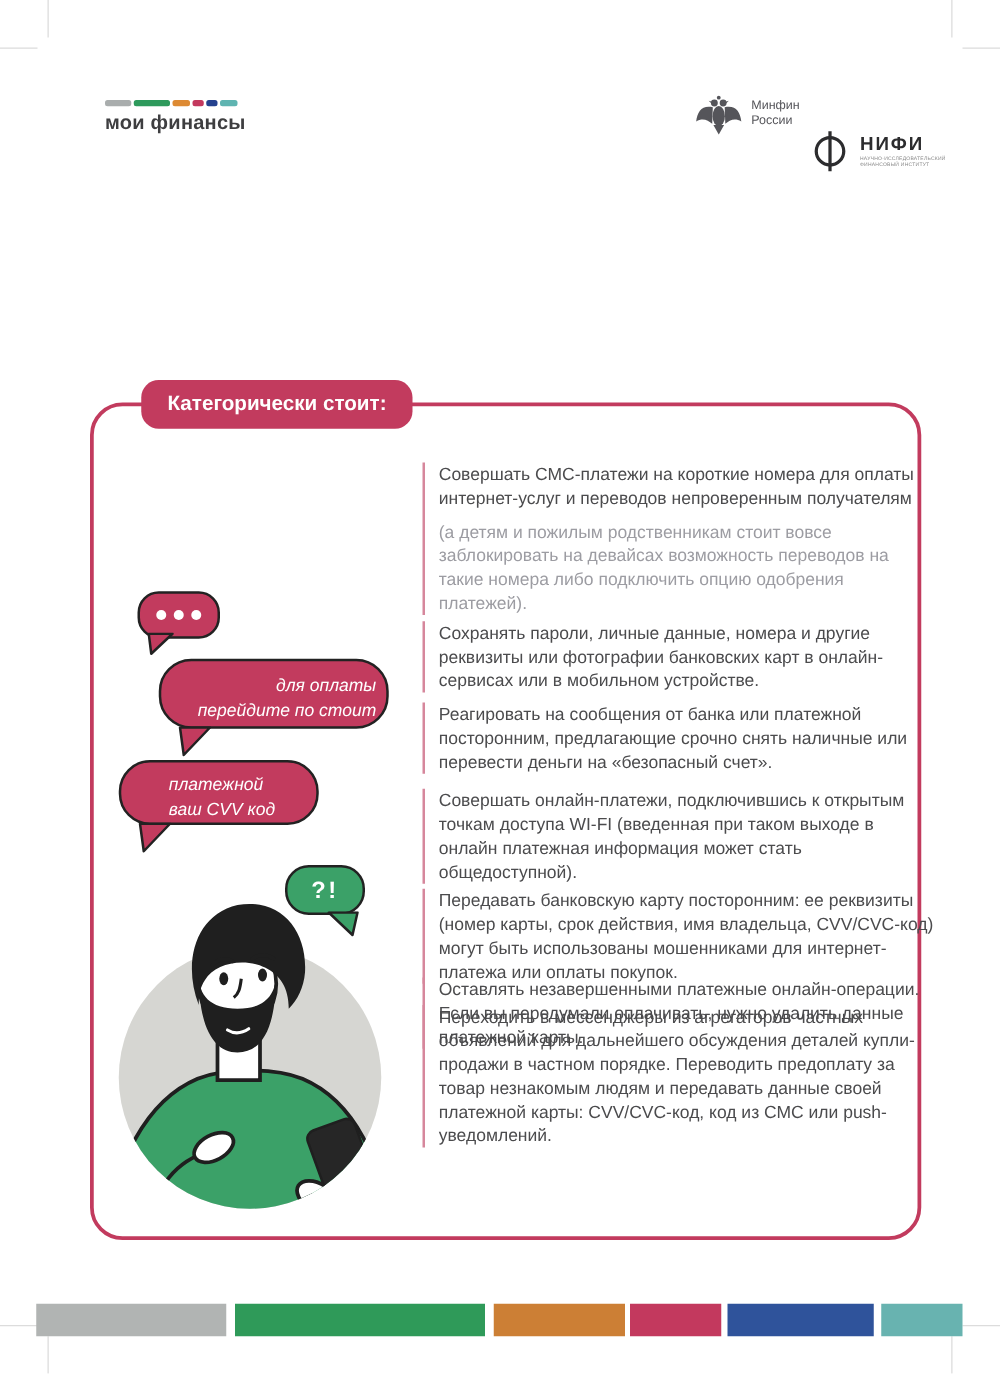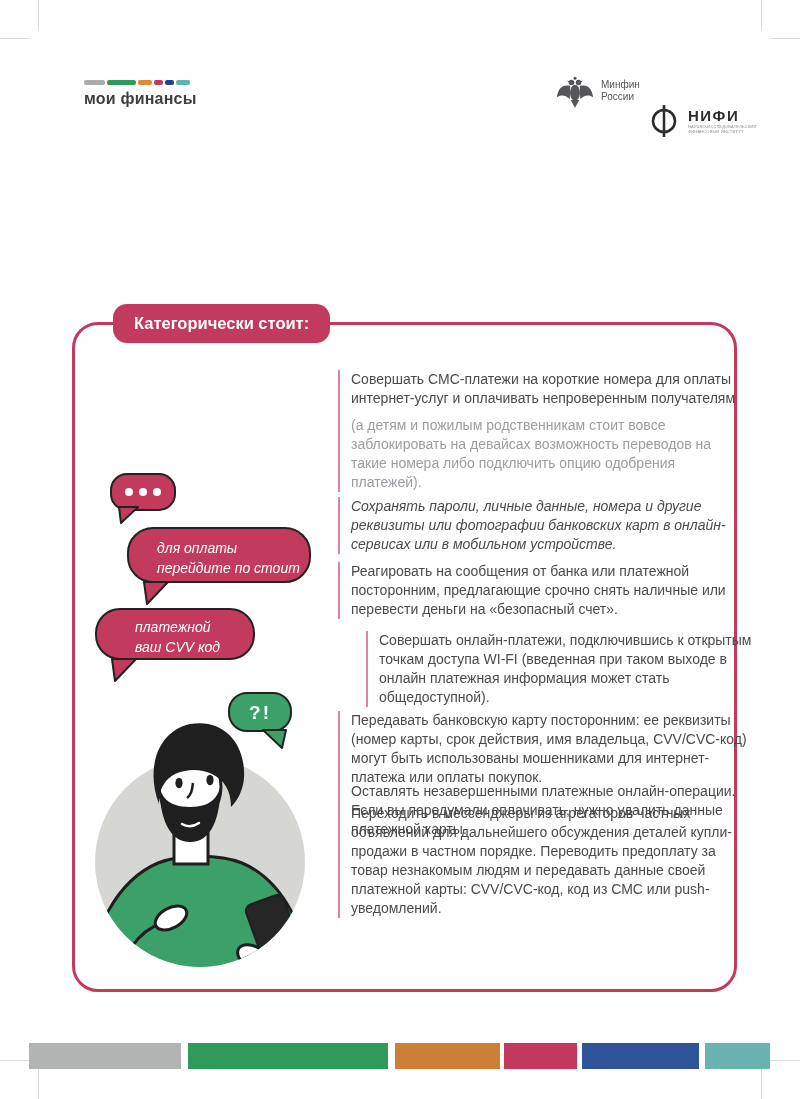--- a/index.html
+++ b/index.html
@@ -36,31 +36,31 @@
 
   
   .panel{position:absolute;left:72px;top:322px;width:659px;height:664px;
          border:3px solid var(--accent);border-radius:26px;background:#fff;}
   .badge{position:absolute;left:113px;top:304px;background:var(--accent);color:#fff;
          font-size:16.5px;font-weight:700;padding:10px 21px;border-radius:14px;z-index:3;}
 
   .item{position:absolute;left:338px;width:398px;border-left:2px solid var(--accent-light);
         padding-left:11px;font-size:14px;line-height:19px;color:var(--body);z-index:2;}
   .item .note{margin-top:8px;color:var(--note);}
-  .i1{top:370px;} .i2{top:497px;font-style:italic;} .i3{top:562px;} .i4{top:631px;margin-left:28px;}
+  .i1{top:370px;} .i2{top:497px;} .i3{top:562px;} .i4{top:631px;}
   .i5{top:711px;} .i6{top:782px;} .i7{top:804px;}
 
   
   .bubble{position:absolute;background:var(--accent);border:2px solid #222;color:#fff;
           font-style:italic;z-index:2;}
   .b-dots{left:110px;top:473px;width:62px;height:34px;border-radius:17px;
           display:flex;align-items:center;justify-content:center;gap:6px;}
   .b-dots i{display:block;width:8px;height:8px;border-radius:50%;background:#fff;}
   .b1{left:127px;top:527px;width:184px;height:56px;border-radius:26px;
-      box-sizing:border-box;padding:9px 8px 0 28px;font-size:14px;line-height:20px;}
+      box-sizing:border-box;padding:9px 8px 0 28px;font-size:14px;line-height:20px;text-align:right;}
   .b2{left:95px;top:608px;width:160px;height:52px;border-radius:25px;
       box-sizing:border-box;padding:7px 8px 0 38px;font-size:14px;line-height:20px;}
   .b-alert{left:228px;top:692px;width:64px;height:40px;border-radius:19px;
            background:var(--bubble-green);font-style:normal;font-weight:700;font-size:19px;
            letter-spacing:2px;text-align:center;line-height:38px;box-sizing:border-box;}
   .tail{position:absolute;z-index:3;}
 
   .man{position:absolute;left:78px;top:712px;z-index:1;}
 
   
@@ -124,21 +124,21 @@
       <div class="nifi-sub">научно-исследовательский</div>
       <div class="nifi-sub">финансовый институт</div>
     </div>
   </div>
 
 
   <div class="panel"></div>
   <div class="badge">Категорически стоит:</div>
 
   <div class="item i1">
-    <div>Совершать СМС-платежи на короткие номера для оплаты интернет-услуг и оплачивать непроверенным получателям</div>
+    <div>Совершать СМС-платежи на короткие номера для оплаты интернет-услуг и переводов непроверенным получателям</div>
     <div class="note">(а детям и пожилым родственникам стоит вовсе заблокировать на девайсах возможность переводов на такие номера либо подключить опцию одобрения платежей).</div>
   </div>
   <div class="item i2">
     <div>Сохранять пароли, личные данные, номера и другие реквизиты или фотографии банковских карт в онлайн-сервисах или в мобильном устройстве.</div>
   </div>
   <div class="item i3">
     <div>Реагировать на сообщения от банка или платежной посторонним, предлагающие срочно снять наличные или перевести деньги на «безопасный счет».</div>
   </div>
   <div class="item i4">
     <div>Совершать онлайн-платежи, подключившись к открытым точкам доступа WI-FI (введенная при таком выходе в онлайн платежная информация может стать общедоступной).</div>

